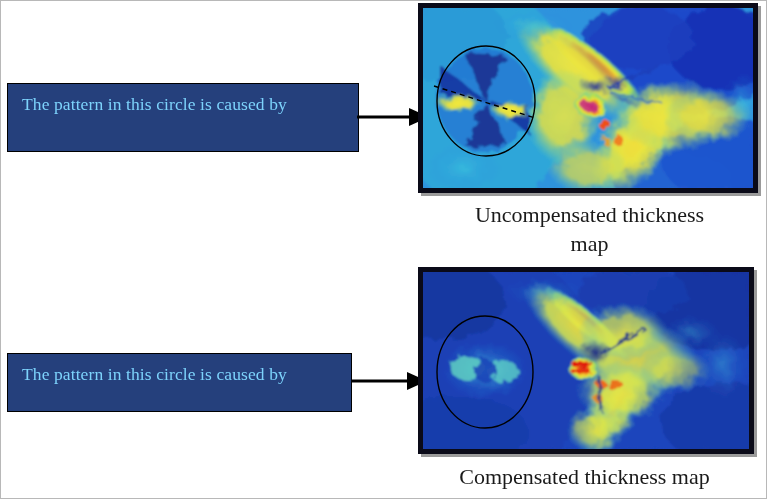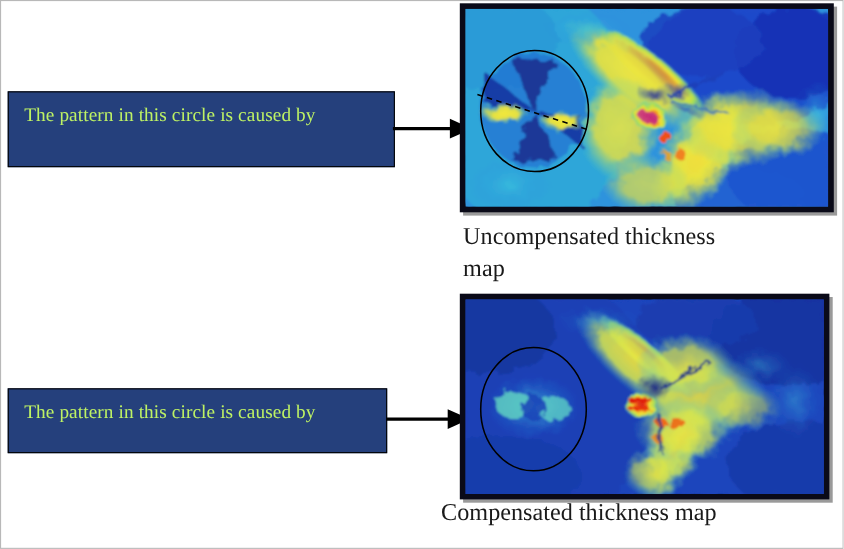--- a/index.html
+++ b/index.html
@@ -18,21 +18,21 @@
     box-sizing: border-box;
     border: 1px solid #b8b8b8;
     overflow: hidden;
   }
 
   
   .callout {
     position: absolute;
     background: #25407c;
     border: 1px solid #000000;
-    color: #bef264;
+    color: #7dd3fc;
     font-size: 17.5px;
     line-height: 1.45;
     padding: 8px 12px 8px 14px;
     box-sizing: border-box;
     letter-spacing: .1px;
   }
   .callout .line { display: block; white-space: nowrap; }
 
   #callout-1 { left: 6px;  top: 82px;  width: 352px; height: 69px; }
   #callout-2 { left: 6px;  top: 352px; width: 345px; height: 59px; }
@@ -56,26 +56,27 @@
     position: relative;
     width: 100%;
     height: 100%;
     overflow: hidden;
   }
   .heat svg { display: block; width: 100%; height: 100%; }
 
   
   .caption {
     position: absolute;
+    text-align: center;
     font-size: 22px;
     line-height: 1.3;
     color: #1a1a1a;
   }
   #caption-top    { left: 420px; top: 200px; width: 337px; }
-  #caption-bottom { left: 400px; top: 451px; width: 367px; }
+  #caption-bottom { left: 400px; top: 462px; width: 367px; }
 </style>
 </head>
 <body>
 
 <div id="page">
 
   <div class="callout" id="callout-1">
     <span class="line">The pattern in this circle is caused by</span>
   </div>
 

